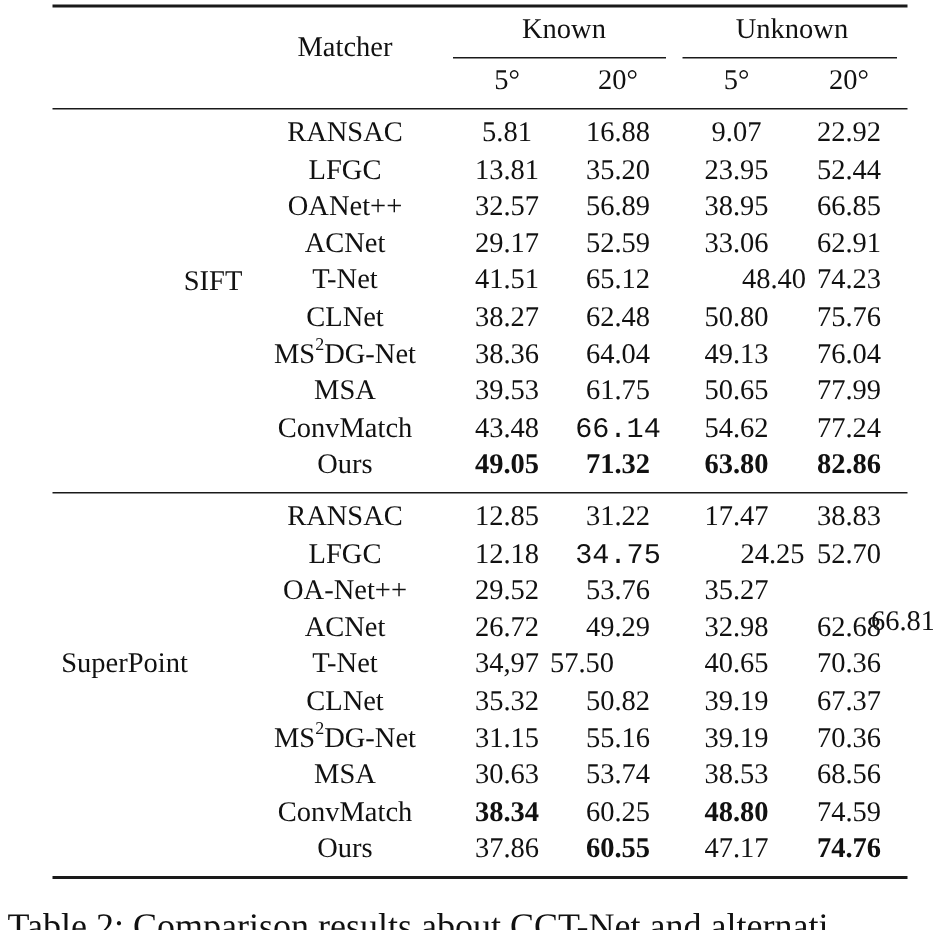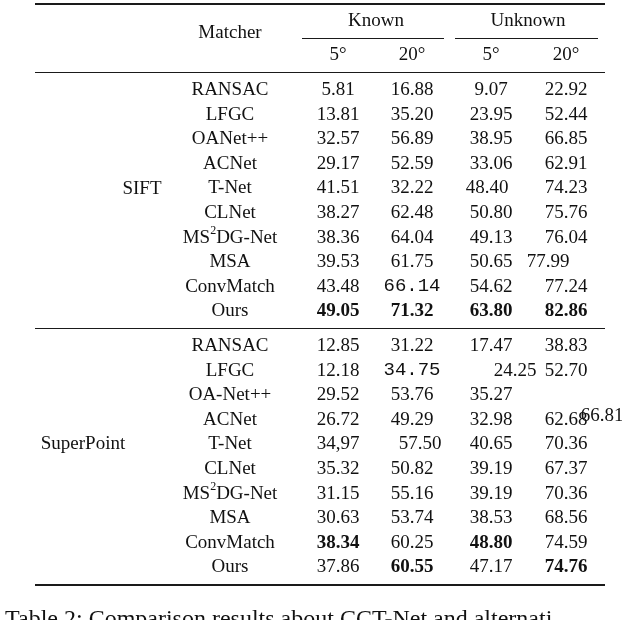--- a/index.html
+++ b/index.html
@@ -55,38 +55,38 @@
       <div class="txt c" style="left: 412px; top: 127.2px;">56.89</div>
       <div class="txt c" style="left: 491px; top: 127.2px;">38.95</div>
       <div class="txt c" style="left: 566px; top: 127.2px;">66.85</div>
       <div class="txt c" style="left: 230px; top: 151.8px;"><span>ACNet</span></div>
       <div class="txt c" style="left: 338px; top: 151.8px;">29.17</div>
       <div class="txt c" style="left: 412px; top: 151.8px;">52.59</div>
       <div class="txt c" style="left: 491px; top: 151.8px;">33.06</div>
       <div class="txt c" style="left: 566px; top: 151.8px;">62.91</div>
       <div class="txt c" style="left: 230px; top: 176.4px;"><span>T-Net</span></div>
       <div class="txt c" style="left: 338px; top: 176.4px;">41.51</div>
-      <div class="txt c" style="left: 412px; top: 176.4px;">32.22</div>
-      <div class="txt c" style="left: 487px; top: 176.4px; text-align: right;">48.40</div>
+      <div class="txt c" style="left: 412px; top: 176.4px;">65.12</div>
+      <div class="txt c" style="left: 516px; top: 176.4px; text-align: right;">48.40</div>
       <div class="txt c" style="left: 566px; top: 176.4px;">74.23</div>
       <div class="txt c" style="left: 230px; top: 201px;"><span>CLNet</span></div>
       <div class="txt c" style="left: 338px; top: 201px;">38.27</div>
       <div class="txt c" style="left: 412px; top: 201px; text-align: right;">62.48</div>
       <div class="txt c" style="left: 491px; top: 201px;">50.80</div>
       <div class="txt c" style="left: 566px; top: 201px;">75.76</div>
       <div class="txt c" style="left: 230px; top: 225.6px;"><span>MS</span><sup>2</sup><span>DG-Net</span></div>
       <div class="txt c" style="left: 338px; top: 225.6px;">38.36</div>
       <div class="txt c" style="left: 412px; top: 225.6px;">64.04</div>
       <div class="txt c" style="left: 491px; top: 225.6px;">49.13</div>
       <div class="txt c" style="left: 566px; top: 225.6px;">76.04</div>
       <div class="txt c" style="left: 230px; top: 250.2px;"><span>MSA</span></div>
       <div class="txt c" style="left: 338px; top: 250.2px;">39.53</div>
       <div class="txt c" style="left: 412px; top: 250.2px;">61.75</div>
       <div class="txt c" style="left: 491px; top: 250.2px;">50.65</div>
-      <div class="txt c" style="left: 548px; top: 250.2px;">77.99</div>
+      <div class="txt c" style="left: 566px; top: 250.2px;">77.99</div>
       <div class="txt c" style="left: 230px; top: 274.8px;"><span>ConvMatch</span></div>
       <div class="txt c" style="left: 338px; top: 274.8px;">43.48</div>
       <div class="txt c" style="left: 412px; top: 274.8px; font-family: Liberation Mono, monospace;">66.14</div>
       <div class="txt c" style="left: 491px; top: 274.8px;">54.62</div>
       <div class="txt c" style="left: 566px; top: 274.8px;">77.24</div>
       <div class="txt c" style="left: 230px; top: 299.4px;"><span>Ours</span></div>
       <div class="txt c b" style="left: 338px; top: 299.4px;">49.05</div>
       <div class="txt c b" style="left: 412px; top: 299.4px;">71.32</div>
       <div class="txt c b" style="left: 491px; top: 299.4px;">63.80</div>
       <div class="txt c b" style="left: 566px; top: 299.4px;">82.86</div>
@@ -106,21 +106,21 @@
       <div class="txt c" style="left: 412px; top: 383.2px;">53.76</div>
       <div class="txt c" style="left: 491px; top: 383.2px;">35.27</div>
       <div class="txt c" style="left: 566px; top: 404px; margin-left: 36px;">66.81</div>
       <div class="txt c" style="left: 230px; top: 407.8px;"><span>ACNet</span></div>
       <div class="txt c" style="left: 338px; top: 407.8px;">26.72</div>
       <div class="txt c" style="left: 412px; top: 407.8px;">49.29</div>
       <div class="txt c" style="left: 491px; top: 407.8px;">32.98</div>
       <div class="txt c" style="left: 566px; top: 407.8px;">62.68</div>
       <div class="txt c" style="left: 230px; top: 432.4px;"><span>T-Net</span></div>
       <div class="txt c" style="left: 338px; top: 432.4px;">34,97</div>
-      <div class="txt c" style="left: 420px; top: 432.4px; text-align: right;">57.50</div>
+      <div class="txt c" style="left: 388px; top: 432.4px; text-align: right;">57.50</div>
       <div class="txt c" style="left: 491px; top: 432.4px;">40.65</div>
       <div class="txt c" style="left: 566px; top: 432.4px;">70.36</div>
       <div class="txt c" style="left: 230px; top: 457px;"><span>CLNet</span></div>
       <div class="txt c" style="left: 338px; top: 457px;">35.32</div>
       <div class="txt c" style="left: 412px; top: 457px;">50.82</div>
       <div class="txt c" style="left: 491px; top: 457px;">39.19</div>
       <div class="txt c" style="left: 566px; top: 457px;">67.37</div>
       <div class="txt c" style="left: 230px; top: 481.6px;"><span>MS</span><sup>2</sup><span>DG-Net</span></div>
       <div class="txt c" style="left: 338px; top: 481.6px;">31.15</div>
       <div class="txt c" style="left: 412px; top: 481.6px;">55.16</div>

